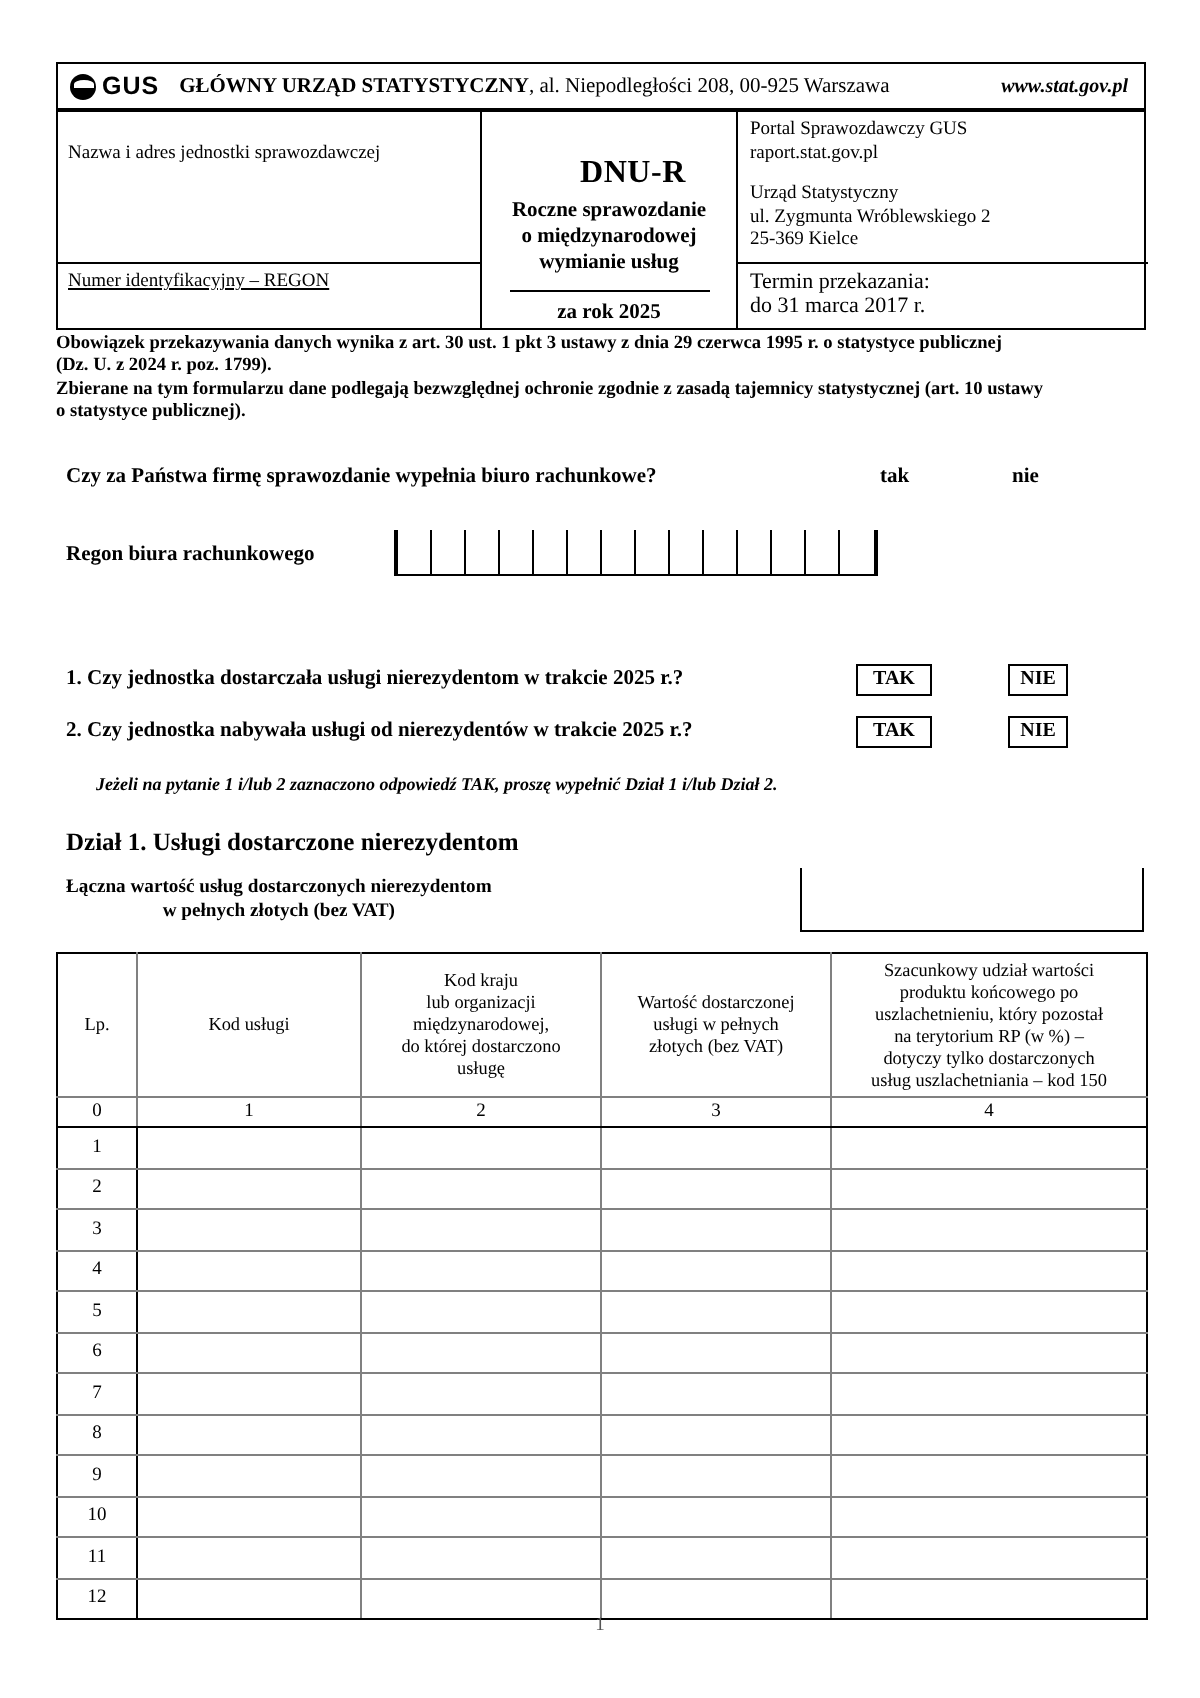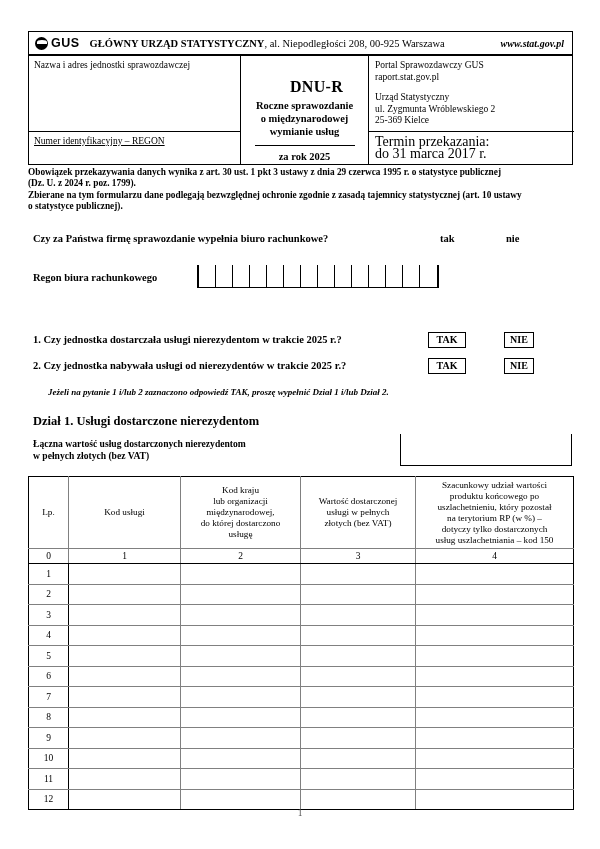--- a/index.html
+++ b/index.html
@@ -91,21 +91,21 @@
     box-sizing: border-box;
     border-right: 1.5px solid #000;
   }
   .id-name-cell {
     position: absolute;
     left: 0; top: 0;
     width: 100%;
     height: 76px;
     box-sizing: border-box;
     border-bottom: 1.5px solid #000;
-    padding: 4px 5px;
+    padding: 16px 5px;
     font-size: 9.5px;
   }
   .id-regon-cell {
     position: absolute;
     left: 0; top: 76px;
     width: 100%;
     height: 34px;
     box-sizing: border-box;
     padding: 4px 5px;
     font-size: 9.5px;
@@ -164,21 +164,21 @@
     font-size: 9.5px;
     line-height: 11.5px;
   }
   .id-right-bot {
     position: absolute;
     left: 0; top: 76px;
     width: 100%;
     height: 34px;
     box-sizing: border-box;
     padding: 4px 6px;
-    font-size: 14px;
+    font-size: 11px;
     line-height: 11.5px;
   }
   .blk { display: block; }
   .spacer-line { height: 9px; }
 
   
   .legal {
     position: absolute;
     left: 28px; top: 167px;
     width: 548px;
@@ -268,20 +268,21 @@
     left: 33px; top: 414px;
     font-weight: bold;
     font-size: 12.5px;
   }
   .total-label {
     position: absolute;
     left: 33px; top: 438px;
     font-weight: bold;
     font-size: 9.6px;
     line-height: 12px;
+    text-align: center;
   }
   .total-box {
     position: absolute;
     left: 400px; top: 434px;
     width: 172px;
     height: 32px;
     box-sizing: border-box;
     border-left: 1.8px solid #000;
     border-right: 1.8px solid #000;
     border-bottom: 1.8px solid #000;

